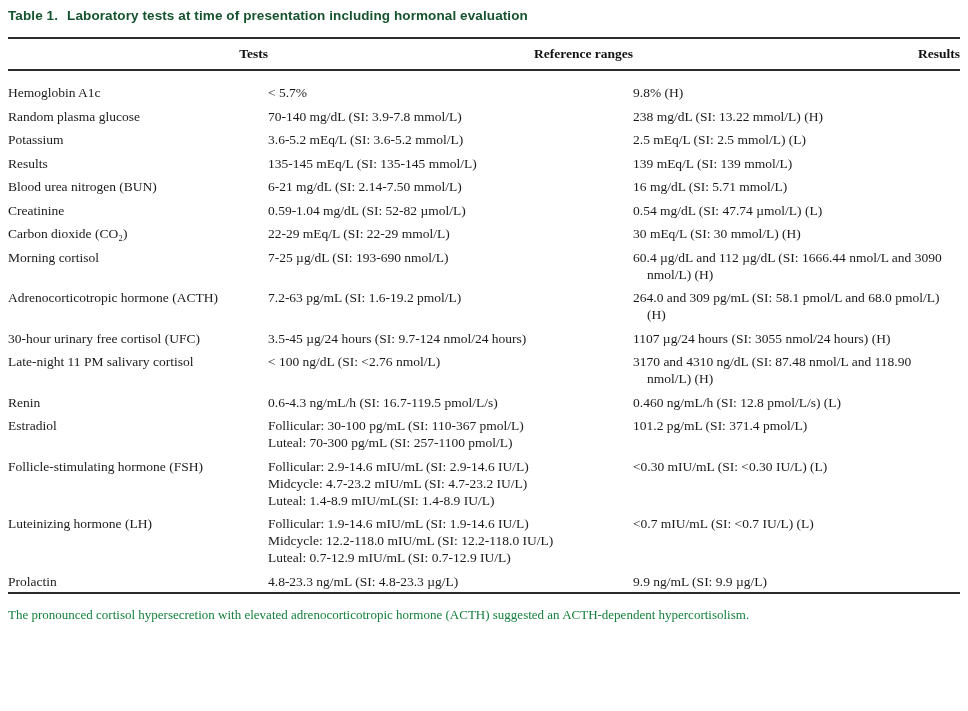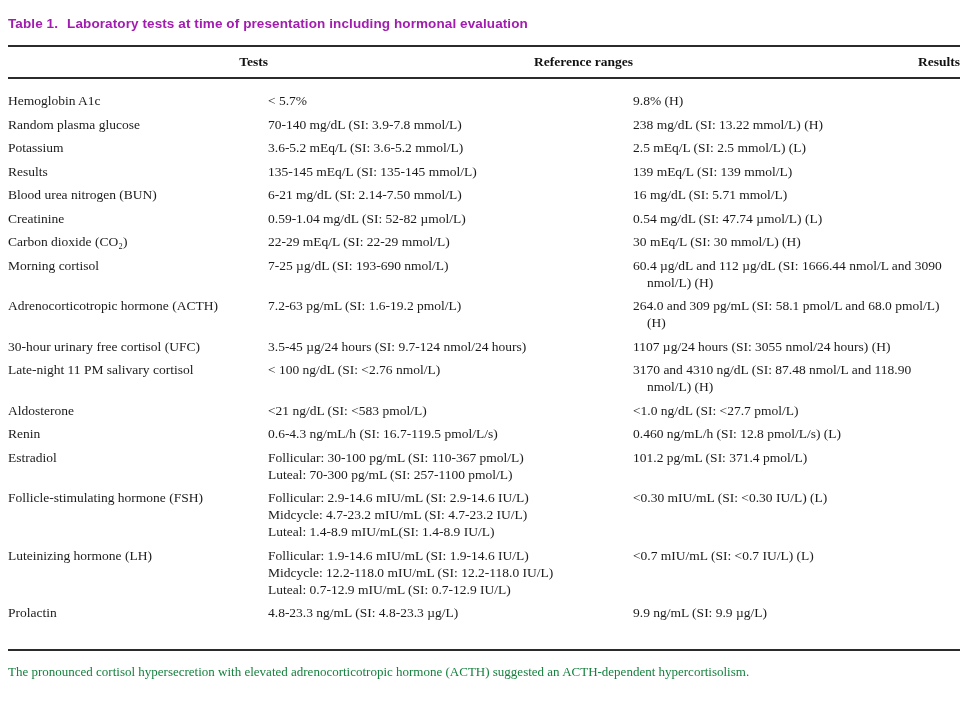--- a/index.html
+++ b/index.html
@@ -19,22 +19,22 @@
     box-sizing: border-box;
     width: 968px;
     height: 711px;
     padding: 8px 8px 0 8px;
   }
   .table-title {
     font-family: "Liberation Sans", "DejaVu Sans", sans-serif;
     font-weight: bold;
     font-size: 13.5px;
     line-height: 16px;
-    margin: 8px 0 13px 0;
-    color: #a21caf;
+    margin: 0 0 13px 0;
+    color: #14532d;
     letter-spacing: 0.1px;
   }
   .table-title .title-label { margin-right: 9px; }
 
   table.lab-table {
     width: 952px;
     border-collapse: collapse;
     table-layout: fixed;
     border-top: 2px solid #2b2b2b;
     border-bottom: 2px solid #2b2b2b;
@@ -51,21 +51,21 @@
     border-bottom: 2px solid #2b2b2b;
     color: #111;
   }
   tbody td {
     vertical-align: top;
     padding: 6.5px 14px 0 0;
     font-size: 13.5px;
     color: #1b1b1b;
   }
   tbody tr:first-child td { padding-top: 13px; }
-  tbody tr:last-child td { padding-bottom: 28px; }
+  tbody tr:last-child td { padding-bottom: 2px; }
   .cell-line {
     line-height: 17px;
     padding-left: 14px;
     text-indent: -14px; 
     white-space: normal;
   }
   .footnote {
     font-size: 13px;
     line-height: 16px;
     margin-top: 13px;
@@ -210,31 +210,20 @@
           </td>
       <td class="col-reference">
             <div class="cell-line">&lt; 100 ng/dL (SI: &lt;2.76 nmol/L)</div>
           </td>
       <td class="col-results">
             <div class="cell-line">3170 and 4310 ng/dL (SI: 87.48 nmol/L and 118.90 nmol/L) (H)</div>
           </td>
     </tr>
         <tr>
       <td class="col-tests">
-            <div class="cell-line">Aldosterone</div>
-          </td>
-      <td class="col-reference">
-            <div class="cell-line">&lt;21 ng/dL (SI: &lt;583 pmol/L)</div>
-          </td>
-      <td class="col-results">
-            <div class="cell-line">&lt;1.0 ng/dL (SI: &lt;27.7 pmol/L)</div>
-          </td>
-    </tr>
-        <tr>
-      <td class="col-tests">
             <div class="cell-line">Renin</div>
           </td>
       <td class="col-reference">
             <div class="cell-line">0.6-4.3 ng/mL/h (SI: 16.7-119.5 pmol/L/s)</div>
           </td>
       <td class="col-results">
             <div class="cell-line">0.460 ng/mL/h (SI: 12.8 pmol/L/s) (L)</div>
           </td>
     </tr>
         <tr>

